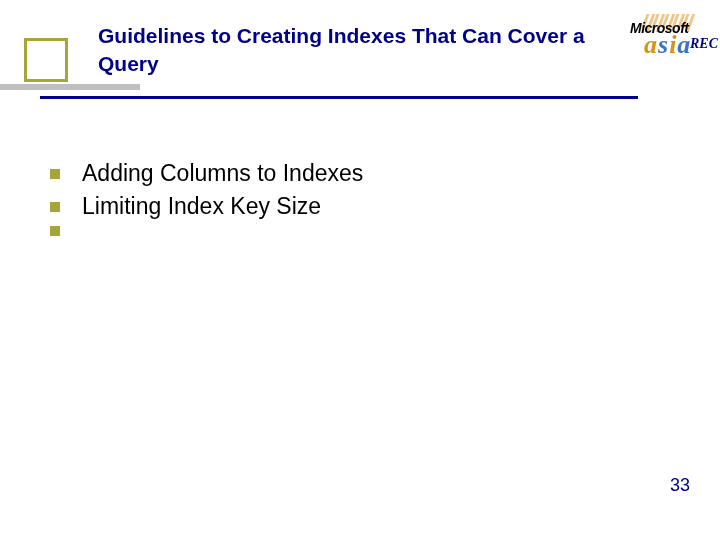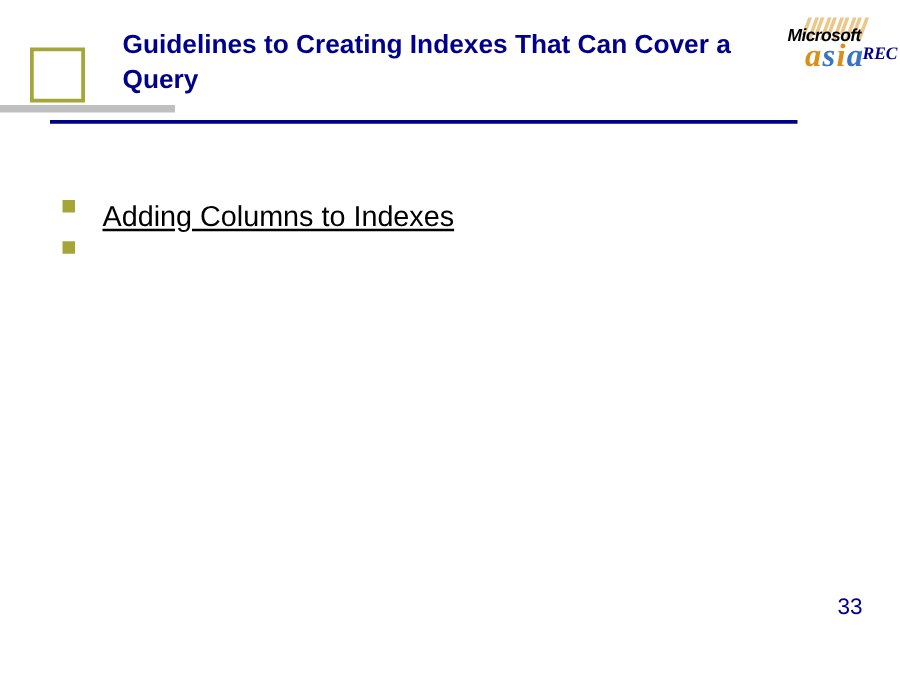--- a/index.html
+++ b/index.html
@@ -130,22 +130,22 @@
 
   
   .bullets {
     position: absolute;
     left: 50px;
     top: 160px;
     width: 600px;
   }
   .bullet-row {
     display: flex;
+    align-items: center;
     margin-bottom: 6px;
-    text-decoration: underline;
   }
   .bullet-mark {
     width: 10px;
     height: 10px;
     background: #a6a638;
     margin-right: 22px;
     flex: 0 0 10px;
   }
   .bullet-text {
     font-size: 23px;
@@ -197,18 +197,22 @@
   </div>
   <div class="rec-label">REC</div>
 
   <div class="bullets">
     <div class="bullet-row">
       <div class="bullet-mark"></div>
       <div class="bullet-text">Adding Columns to Indexes</div>
     </div>
     <div class="bullet-row">
       <div class="bullet-mark"></div>
+      <div class="bullet-text">Limiting Index Key Size</div>
+    </div>
+    <div class="bullet-row">
+      <div class="bullet-mark"></div>
     </div>
   </div>
 
   <div class="page-num">33</div>
 
 </div>
 
 </body></html>

